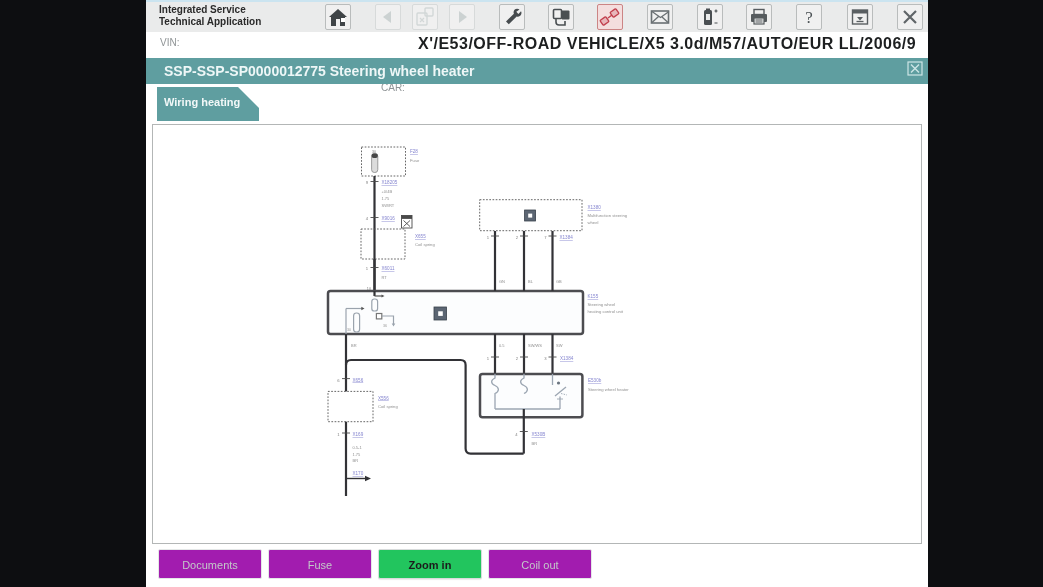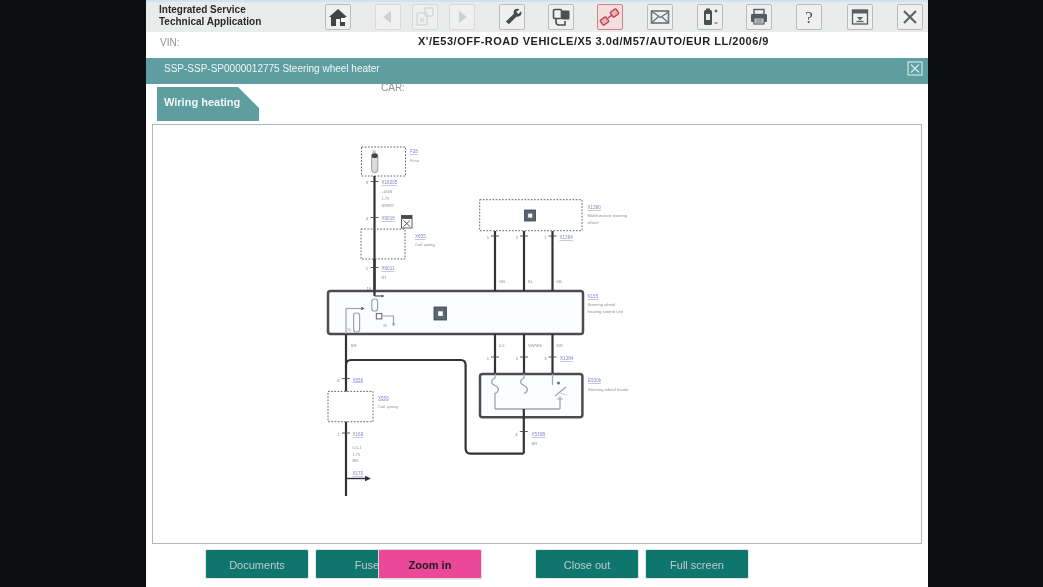--- a/index.html
+++ b/index.html
@@ -2,22 +2,22 @@
 <html><head>
 <meta charset="utf-8">
 <style>
   * { margin:0; padding:0; box-sizing:border-box; }
   html,body { width:1043px; height:587px; overflow:hidden; background:#0d0e11; font-family:"Liberation Sans", sans-serif; }
   .abs { position:absolute; }
   #app { position:absolute; left:146px; top:0; width:782px; height:587px; background:#fff; }
   .btn26 { position:absolute; top:4px; width:26px; height:26px; background:#f0f0f0; border:1px solid #b9bcbc; border-radius:2px; }
   .btn26 svg { position:absolute; left:0; top:0; }
   .bbtn { position:absolute; top:549px; width:104px; height:30px; border-radius:2px; text-align:center; line-height:30px; font-size:11px; }
-  .bbtn.dis { background:#0f766e; color:#c3c9c9; border:1px solid #e4e7e7;margin-left:47px; }
-  .bbtn.en { background:#ec4899; color:#1c1c1c; font-weight:bold; border:1px solid #d8dbdb; box-shadow:0 1px 1px rgba(0,0,0,0.08); }
+  .bbtn.dis { background:#a21caf; color:#c3c9c9; border:1px solid #e4e7e7; }
+  .bbtn.en { background:#22c55e; color:#1c1c1c; font-weight:bold; border:1px solid #d8dbdb; box-shadow:0 1px 1px rgba(0,0,0,0.08); }
 </style>
 </head>
 <body>
 
 <div class="abs" style="left:0;top:0;width:130px;height:587px;background:#0d0e11;"></div>
 
 <div class="abs" style="left:912px;top:0;width:131px;height:587px;background:#0d0e11;"></div>
 
 <div id="app">
 
@@ -123,25 +123,25 @@
       <path d="M6 6 L18 18 M18 6 L6 18" stroke="#606568" stroke-width="2.2"></path>
     </svg>
   </div>
 
   <div class="abs" style="left:0;top:32px;width:782px;height:26px;background:#fff;"></div>
 
   <div class="abs" style="left:14px;top:37px;font-size:10px;color:#8f9496;">VIN:</div>
 
   <div class="abs" style="left:235px;top:37px;font-size:10px;color:#8f9496;margin-top:45px;">CAR:</div>
 
-  <div class="abs" style="left:272px;top:35px;font-size:11px;font-weight:bold;color:#1d1f20;letter-spacing:0.5px;">X'/E53/OFF-ROAD VEHICLE/X5 3.0d/M57/AUTO/EUR LL/2006/9</div>
+  <div class="abs" style="left:272px;top:35px;font-size:16px;font-weight:bold;color:#1d1f20;letter-spacing:0.5px;">X'/E53/OFF-ROAD VEHICLE/X5 3.0d/M57/AUTO/EUR LL/2006/9</div>
 
   <div class="abs" style="left:0;top:58px;width:782px;height:26px;background:#5f9ea0;"></div>
 
-  <div class="abs" style="left:18px;top:63px;font-size:10px;font-weight:normal;color:#eef7f7;">SSP-SSP-SP0000012775 Steering wheel heater</div>
+  <div class="abs" style="left:18px;top:63px;font-size:14px;font-weight:bold;color:#eef7f7;">SSP-SSP-SP0000012775 Steering wheel heater</div>
 
   <svg class="abs" style="left:761px;top:61px;" width="16" height="15" viewBox="0 0 16 15">
     <rect x="1" y="1" width="14" height="13" fill="none" stroke="#cde6e6" stroke-width="1.2"></rect>
     <path d="M4 3.5 L12 11.5 M12 3.5 L4 11.5" stroke="#cde6e6" stroke-width="1.4"></path>
   </svg>
 
   <div class="abs" style="left:11px;top:87px;width:102px;height:34px;background:#5f9ea0;clip-path:polygon(0 0, 81px 0, 102px 21px, 102px 34px, 0 34px);"></div>
 
   <div class="abs" style="left:18px;top:96px;font-size:11px;font-weight:bold;color:#f2f8f8;">Wiring heating</div>
 
@@ -351,17 +351,16 @@
       </g>
     </g>
   </svg>
 
   <div class="bbtn dis" style="left:12px;">Documents</div>
 
   <div class="bbtn dis" style="left:122px;">Fuse</div>
 
   <div class="bbtn en" style="left:232px;">Zoom in</div>
 
-  <div class="bbtn dis" style="left:342px;">Close out</div>
-
-  <div class="bbtn dis" style="left:452px;">Full screen</div>
+  <div class="bbtn dis" style="left:342px;">Coil out</div>
+
 
 </div>
 
 </body></html>

